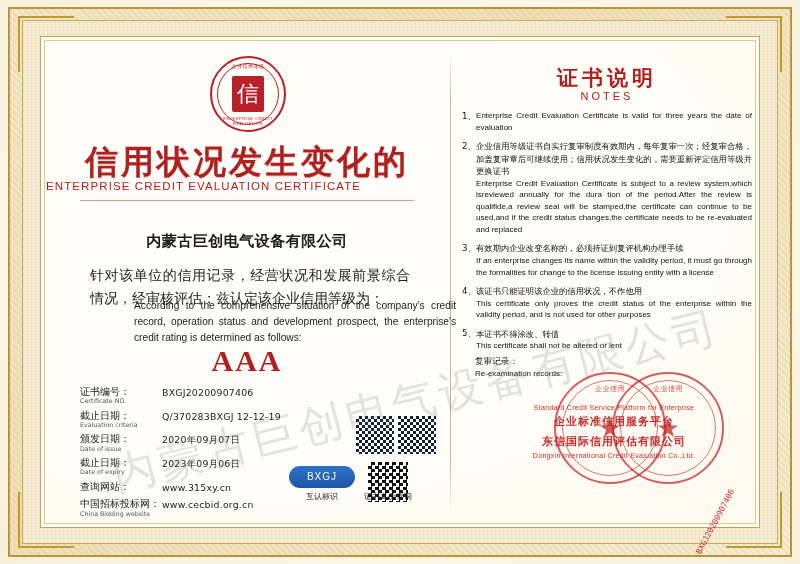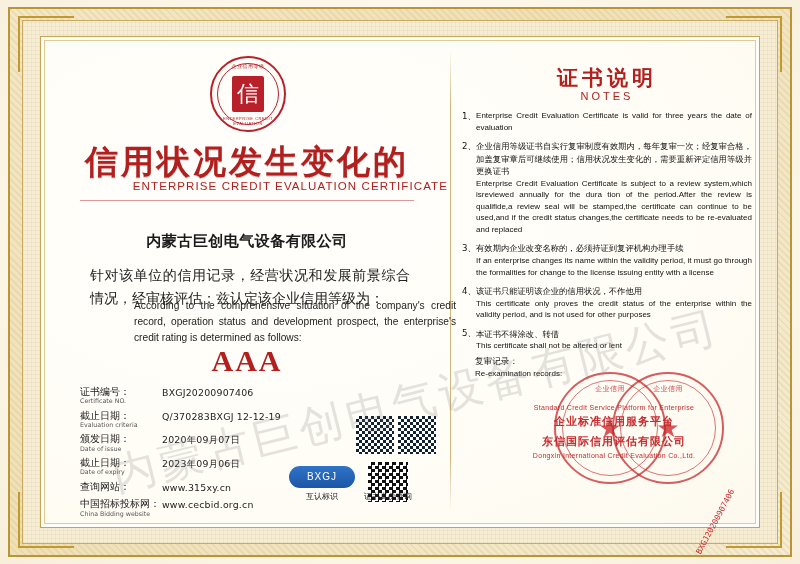--- a/index.html
+++ b/index.html
@@ -157,21 +157,21 @@
     letter-spacing: 3px;
     font-weight: bold;
     color: #b1201f;
     font-family: "DejaVu Sans", sans-serif;
     text-shadow: 0 1px 0 rgba(120,20,20,0.25);
   }
   .title-en {
     position: absolute;
     left: 0; top: 138px;
     width: 402px;
-    text-align: right;
+    text-align: left;
     font-size: 11.5px;
     letter-spacing: 1.1px;
     color: #b1201f;
   }
   .title-rule {
     position: absolute;
     left: 34px; top: 158px;
     width: 334px; height: 1px;
     background: rgba(177,32,31,0.45);
   }

